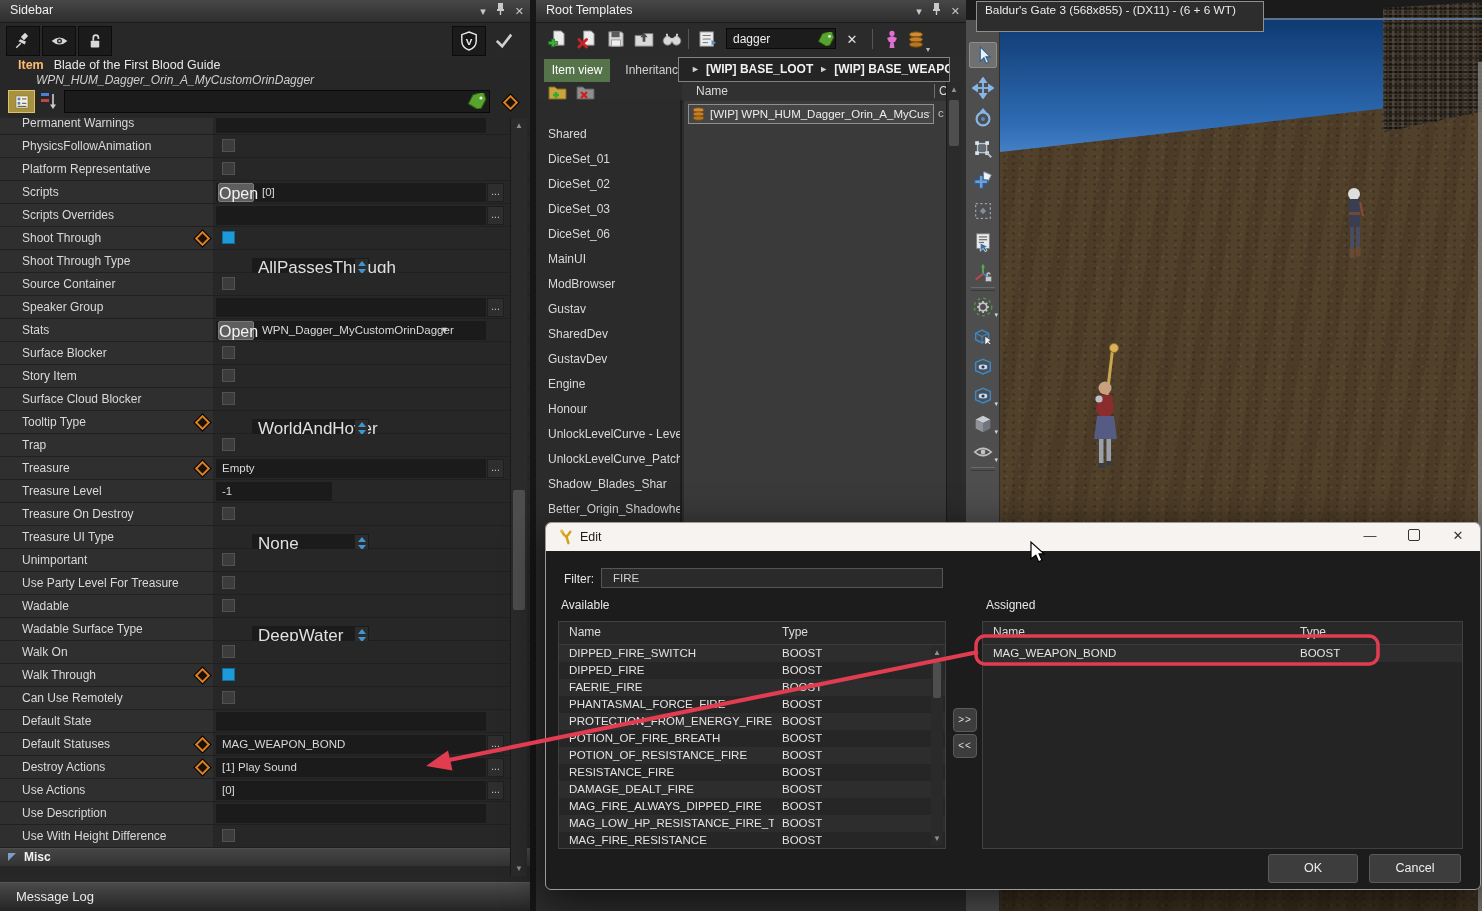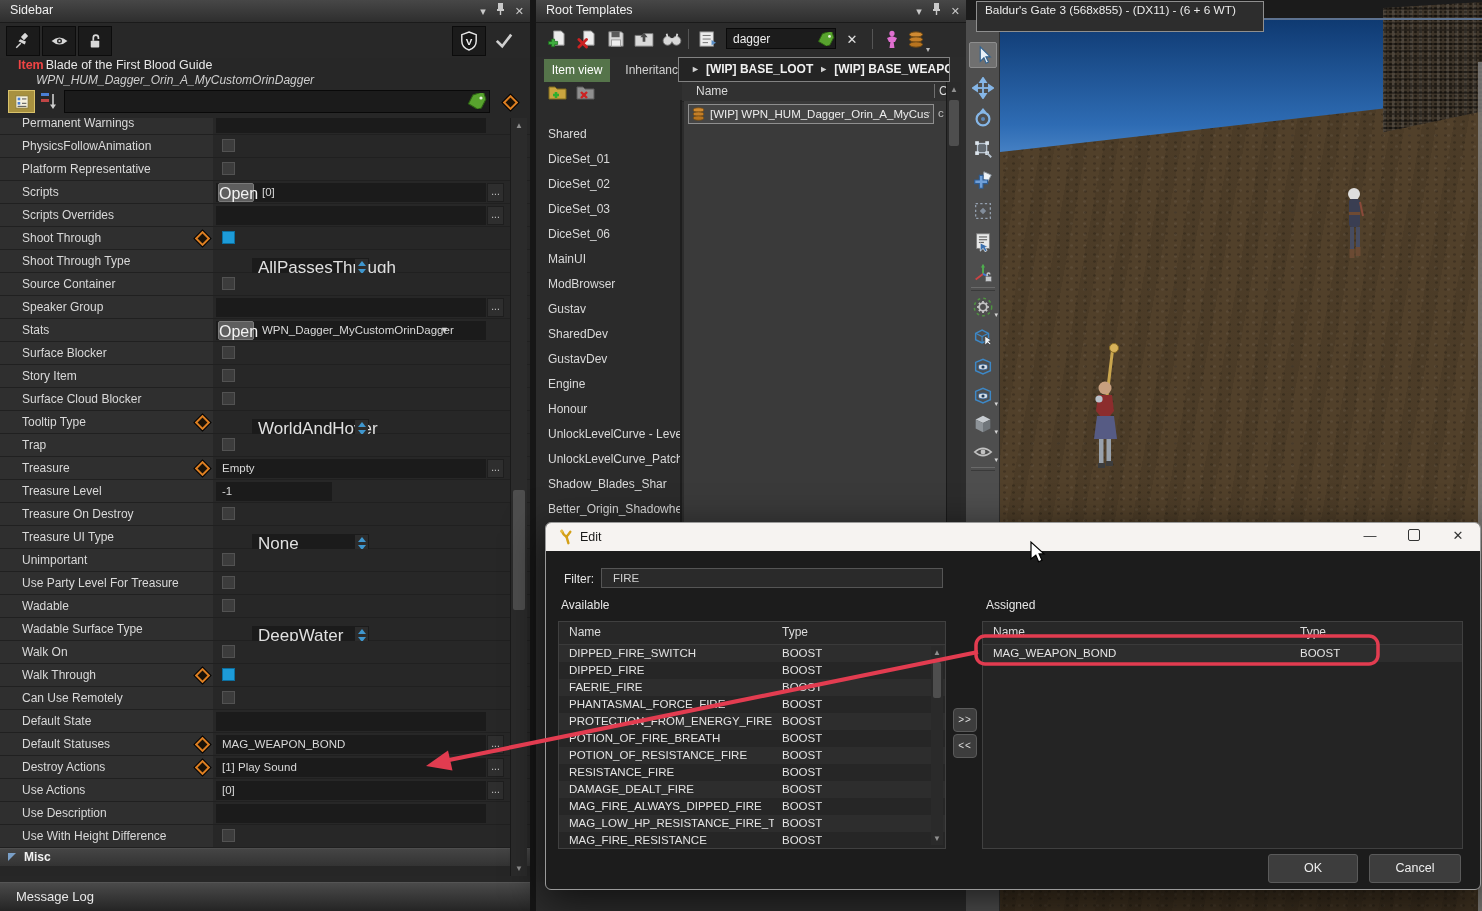--- a/index.html
+++ b/index.html
@@ -12,21 +12,21 @@
     background:linear-gradient(180deg,#474747,#2e2e2e);border-bottom:1px solid #1a1a1a;}
   .titlebar .tb-text{position:absolute;left:10px;top:3px;font-size:12.5px;color:#f0f0f0;}
   .tb-icons{position:absolute;right:6px;top:2px;display:flex;gap:9px;align-items:center;height:18px;}
   .tb-icons span{color:#c9c9c9;font-size:11px;line-height:18px;cursor:default;}
   
   #sidebar{position:absolute;left:0;top:0;width:530px;height:882px;background:#272727;}
   #sb-toolbar{position:absolute;left:0;top:23px;width:100%;height:35px;background:#282828;}
   .sqbtn{position:absolute;top:3px;width:32px;height:28px;background:#1b1b1b;border:1px solid #0c0c0c;
          display:flex;align-items:center;justify-content:center;}
   #sb-itemline{position:absolute;left:18px;top:58px;font-size:12.5px;color:#e8e8e8;white-space:nowrap;}
-  #sb-itemline b{color:#ef4444;margin-right:2px;}
+  #sb-itemline b{color:#fdba74;margin-right:10px;}
   #sb-itemid{position:absolute;left:36px;top:73px;font-size:12px;font-style:italic;color:#cfcfcf;white-space:nowrap;}
   #sb-searchrow{position:absolute;left:0;top:88px;width:100%;height:30px;}
   #sb-search{position:absolute;left:64px;top:2px;width:426px;height:23px;background:#1b1b1b;
      border:1px solid #090909;box-sizing:border-box;color:#ddd;font-size:12px;padding:0 28px 0 6px;}
   
   #prop-grid{position:absolute;left:0;top:118px;width:530px;height:758px;overflow:hidden;background:#262626;}
   .prow{height:23px;box-sizing:border-box;position:relative;border-bottom:1px solid #202020;
         background:linear-gradient(90deg,#2f2f2f 0,#2f2f2f 213px,#272727 213px);}
   .clip-top{margin-top:-6px;}
   .plabel{position:absolute;left:22px;top:4px;font-size:12px;color:#d9d9d9;white-space:nowrap;}

